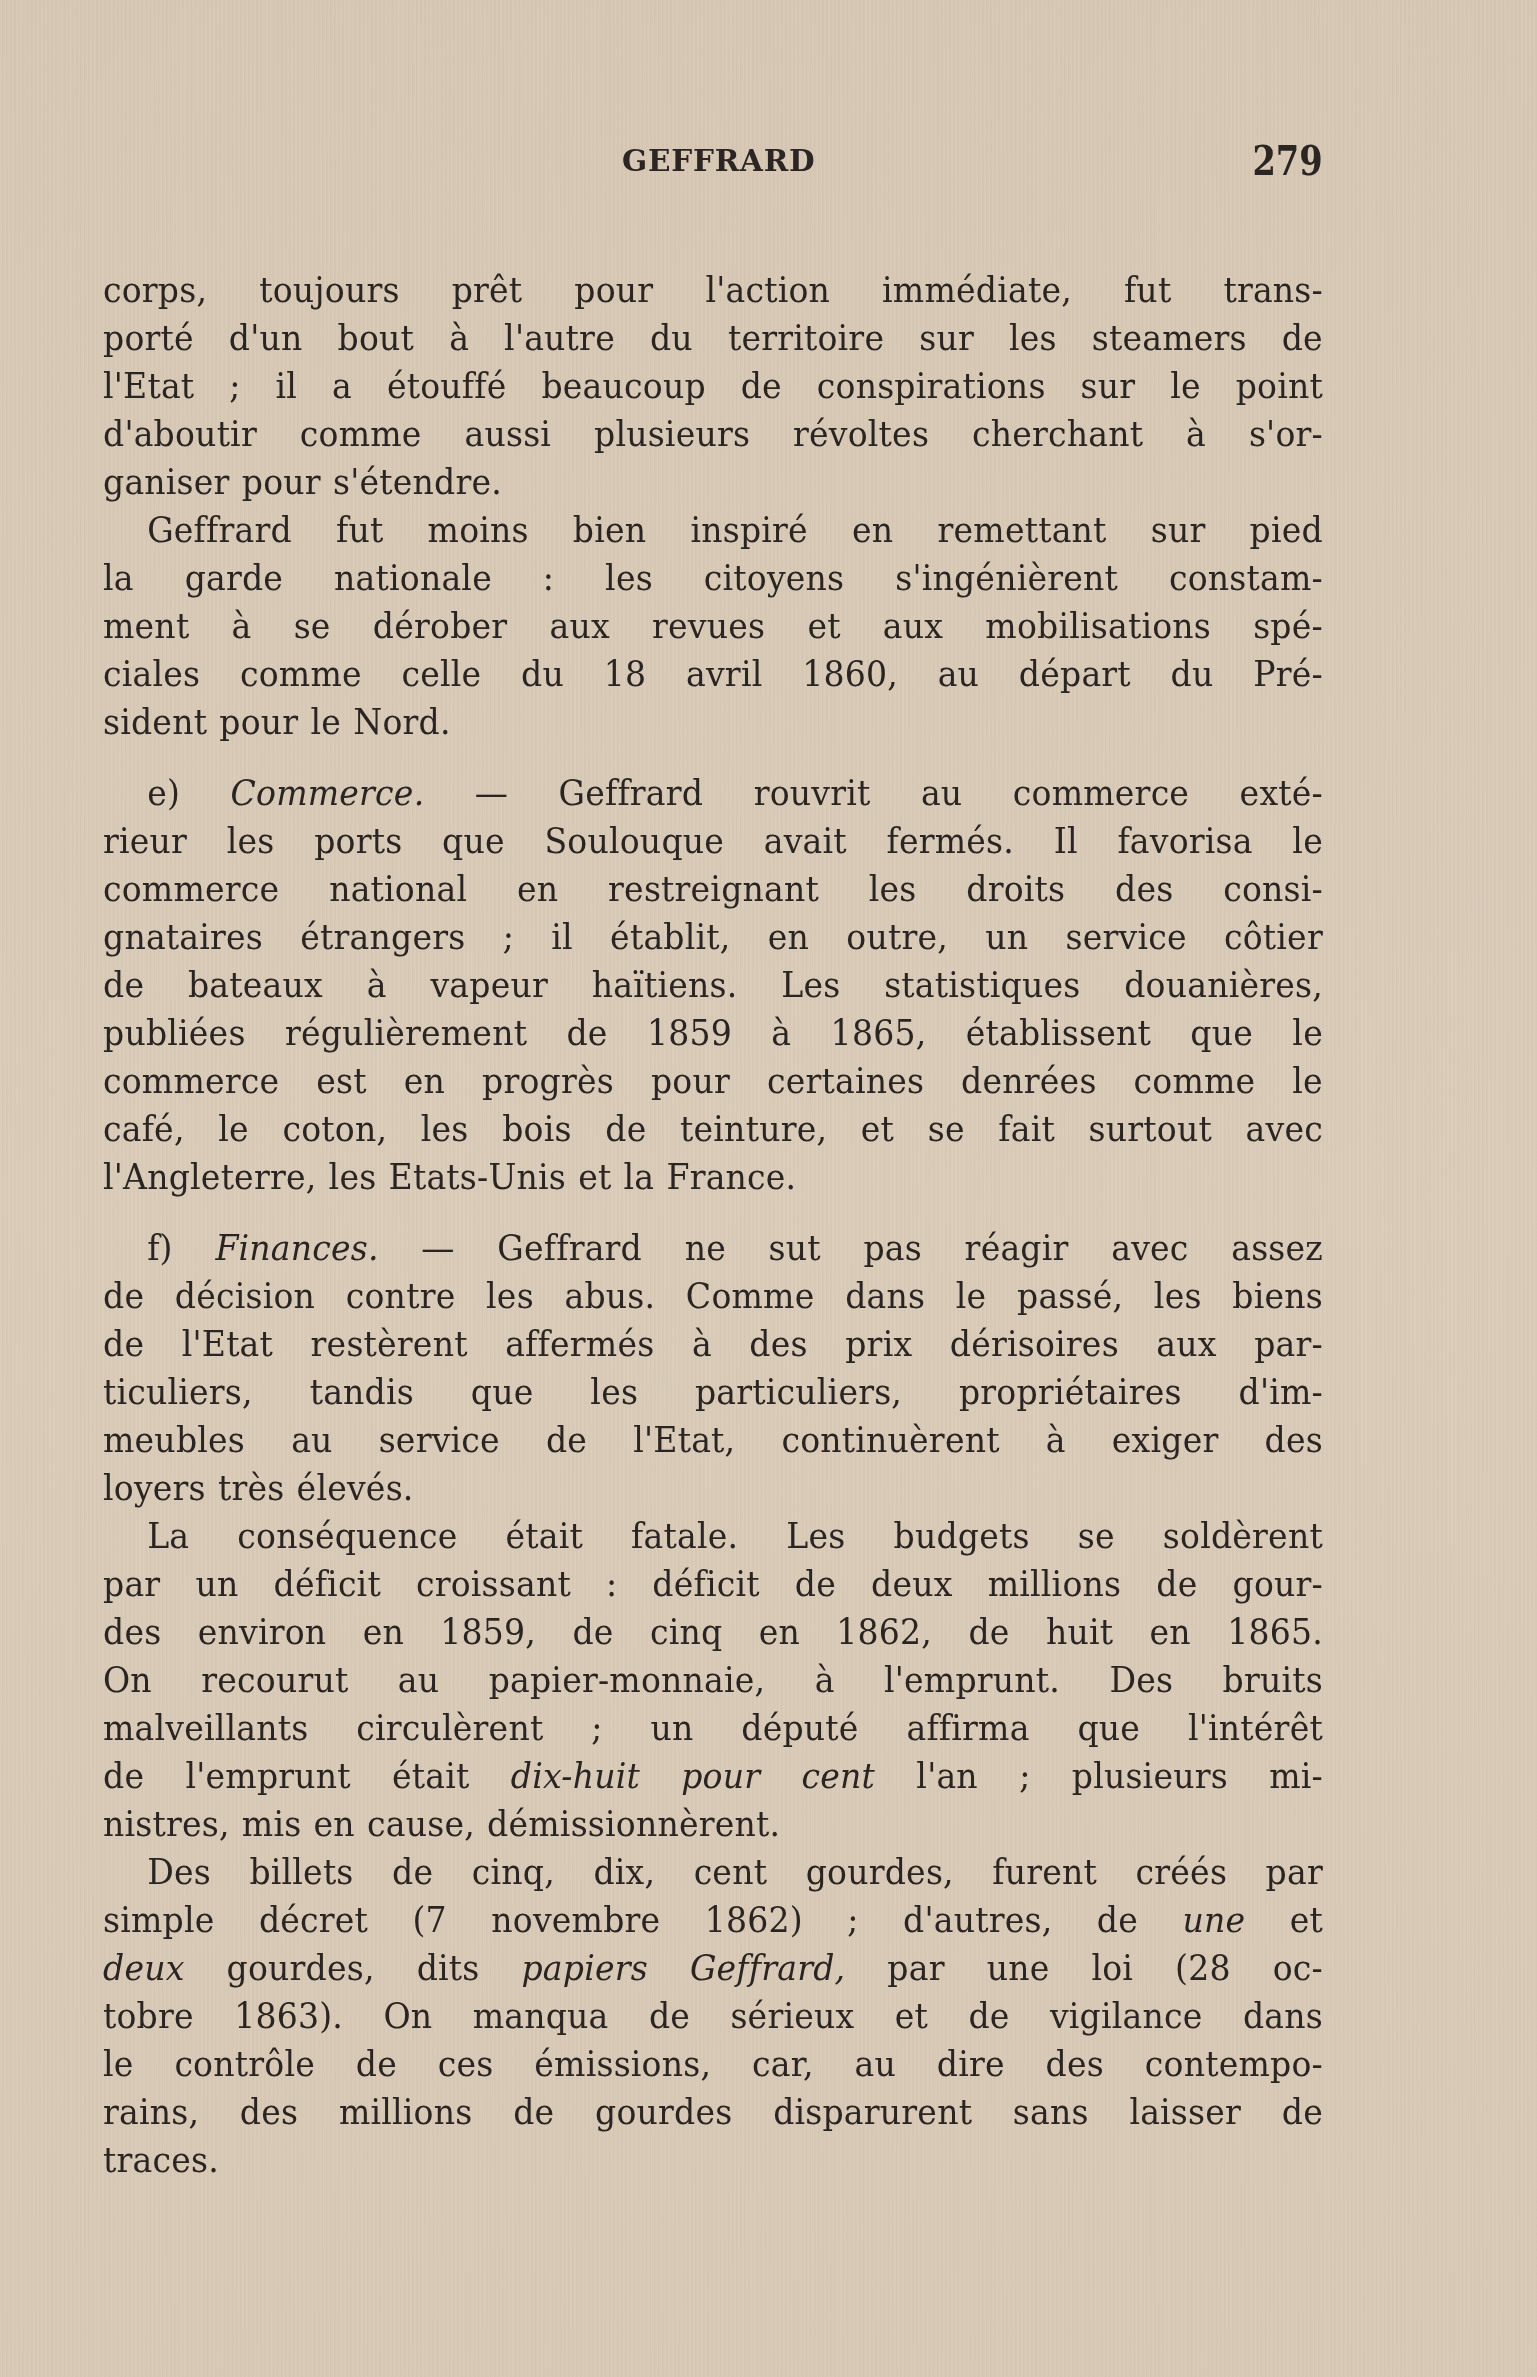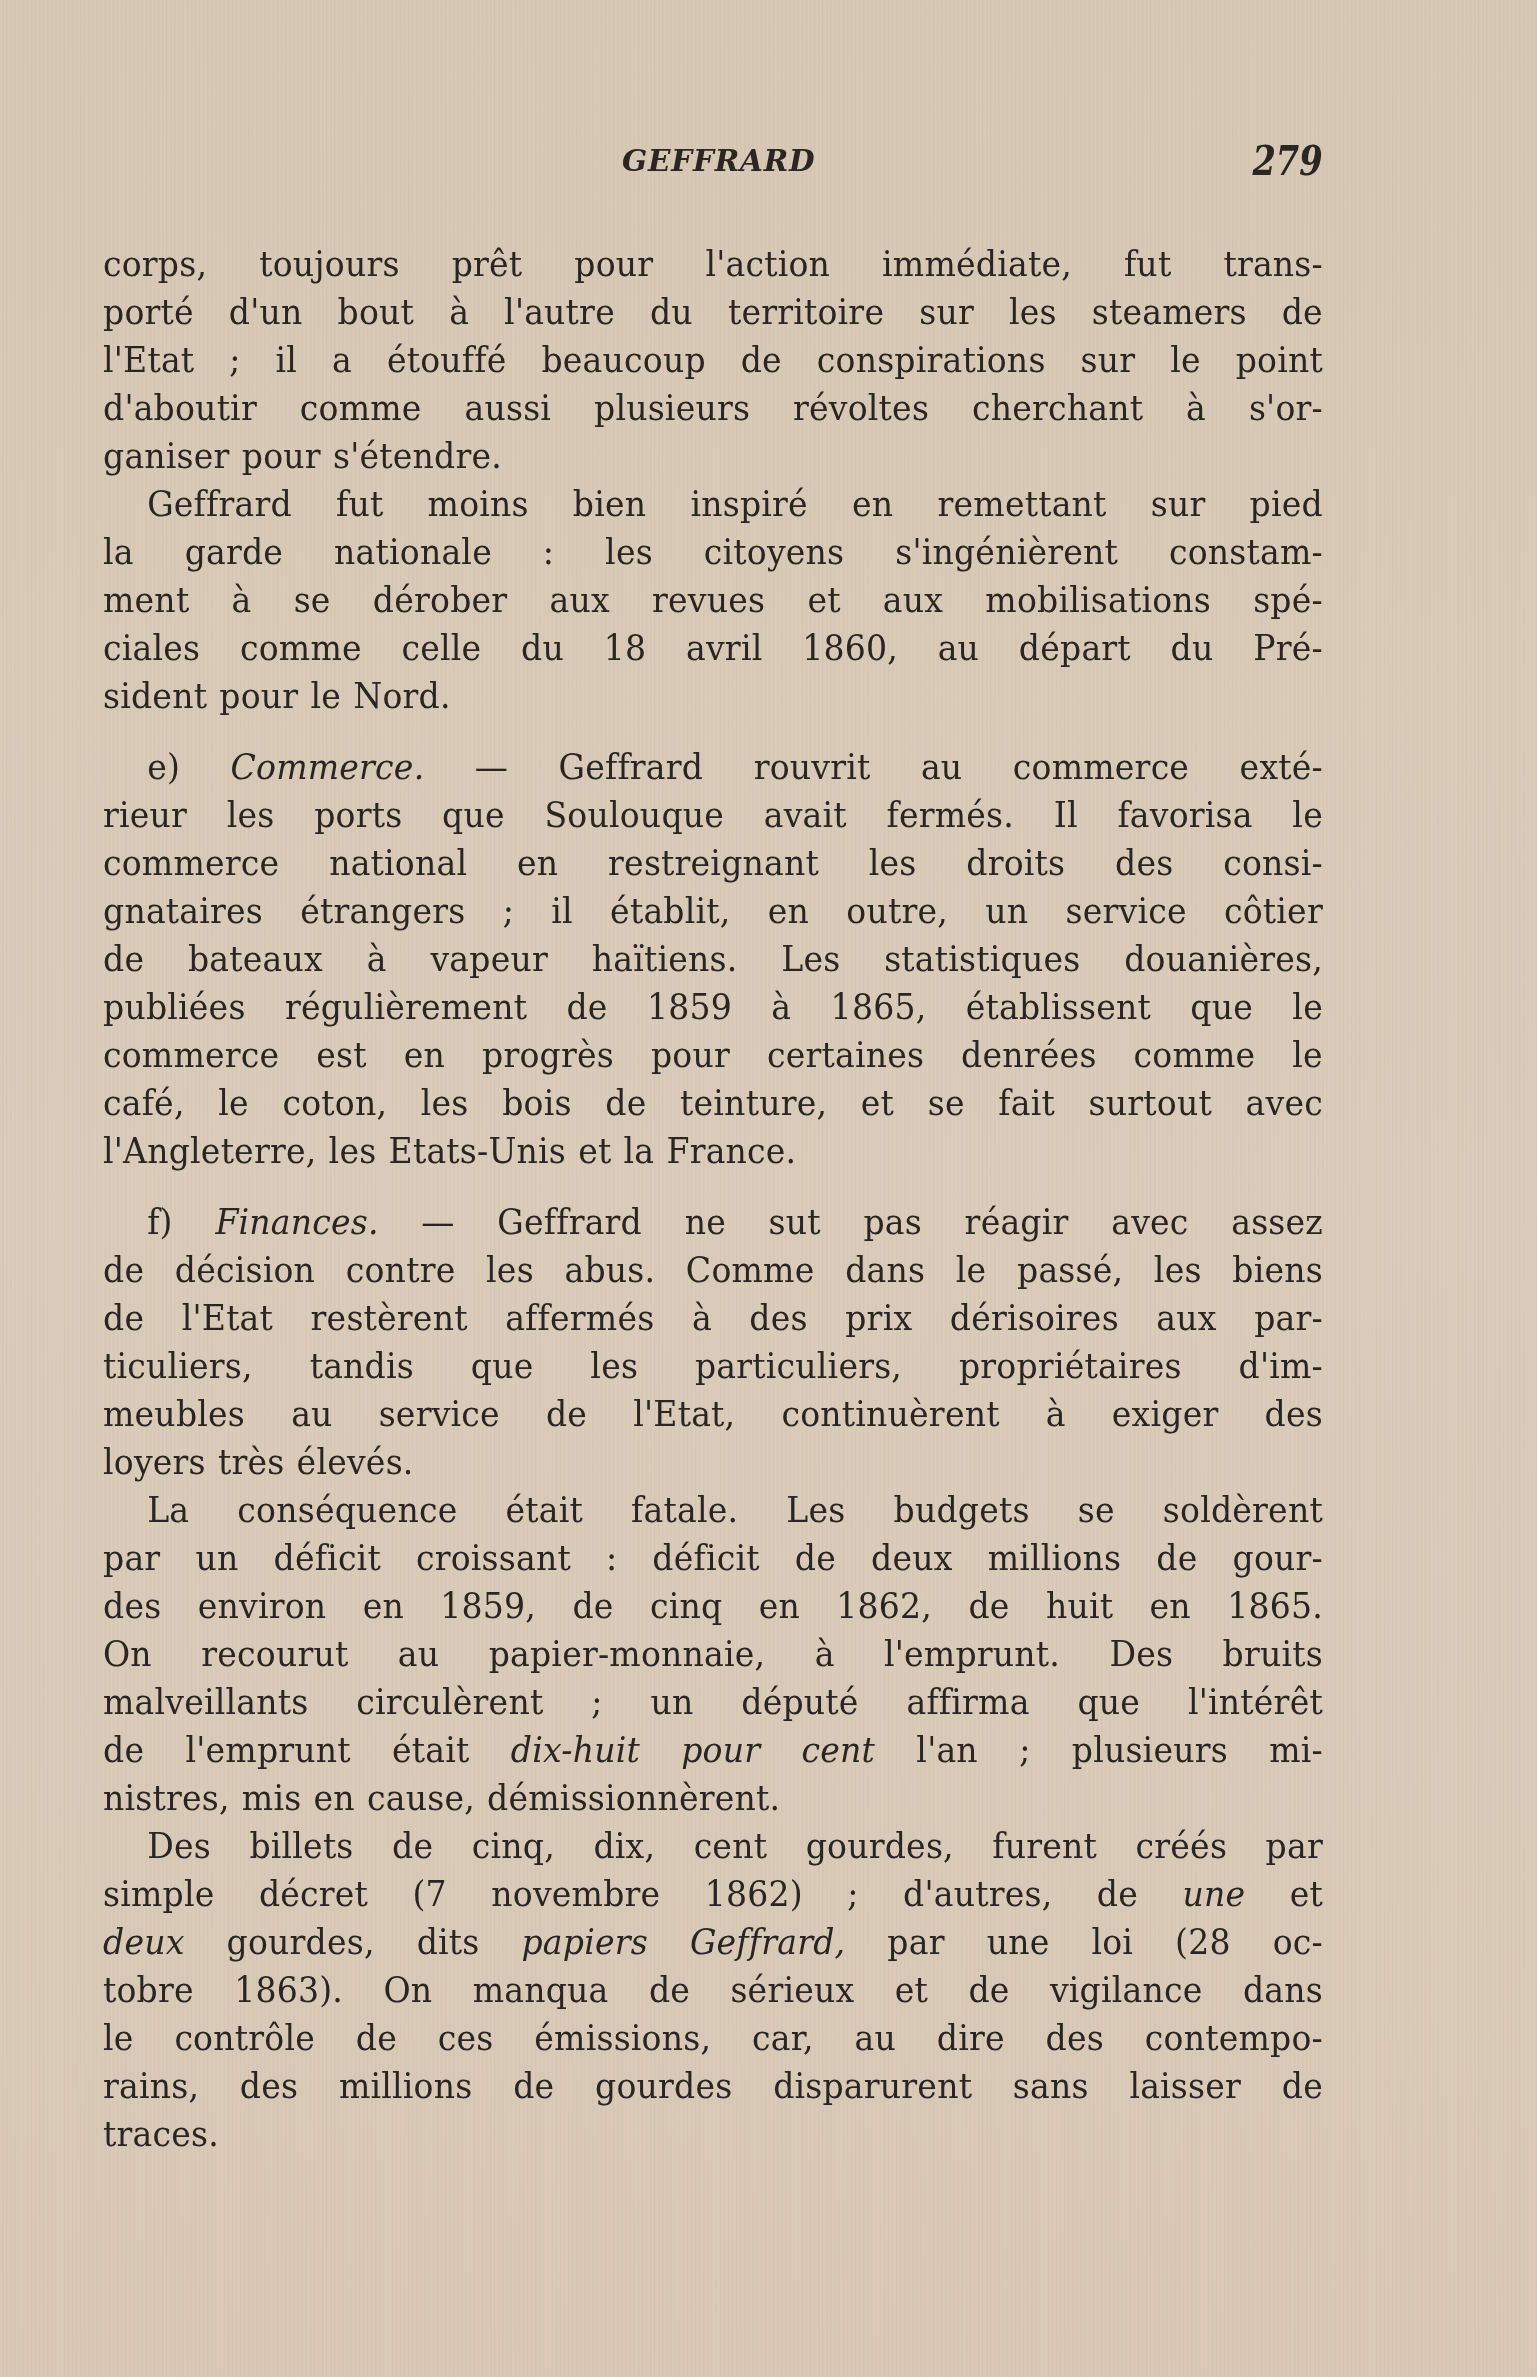--- a/index.html
+++ b/index.html
@@ -20,22 +20,21 @@
     }
     .page {
       position: absolute;
       left: 103px;
       top: 140px;
       width: 1220px;
     }
     .running-head {
       position: relative;
       height: 49px;
-      margin-bottom: 51px;
-      font-style: italic;
+      margin-bottom: 77px;
     }
     .running-title {
       position: absolute;
       left: 519px;
       top: 3.3px;
       font-family: "DejaVu Serif", serif;
       font-weight: bold;
       font-size: 29.5px;
       letter-spacing: 0.8px;
       color: #2b2623;

